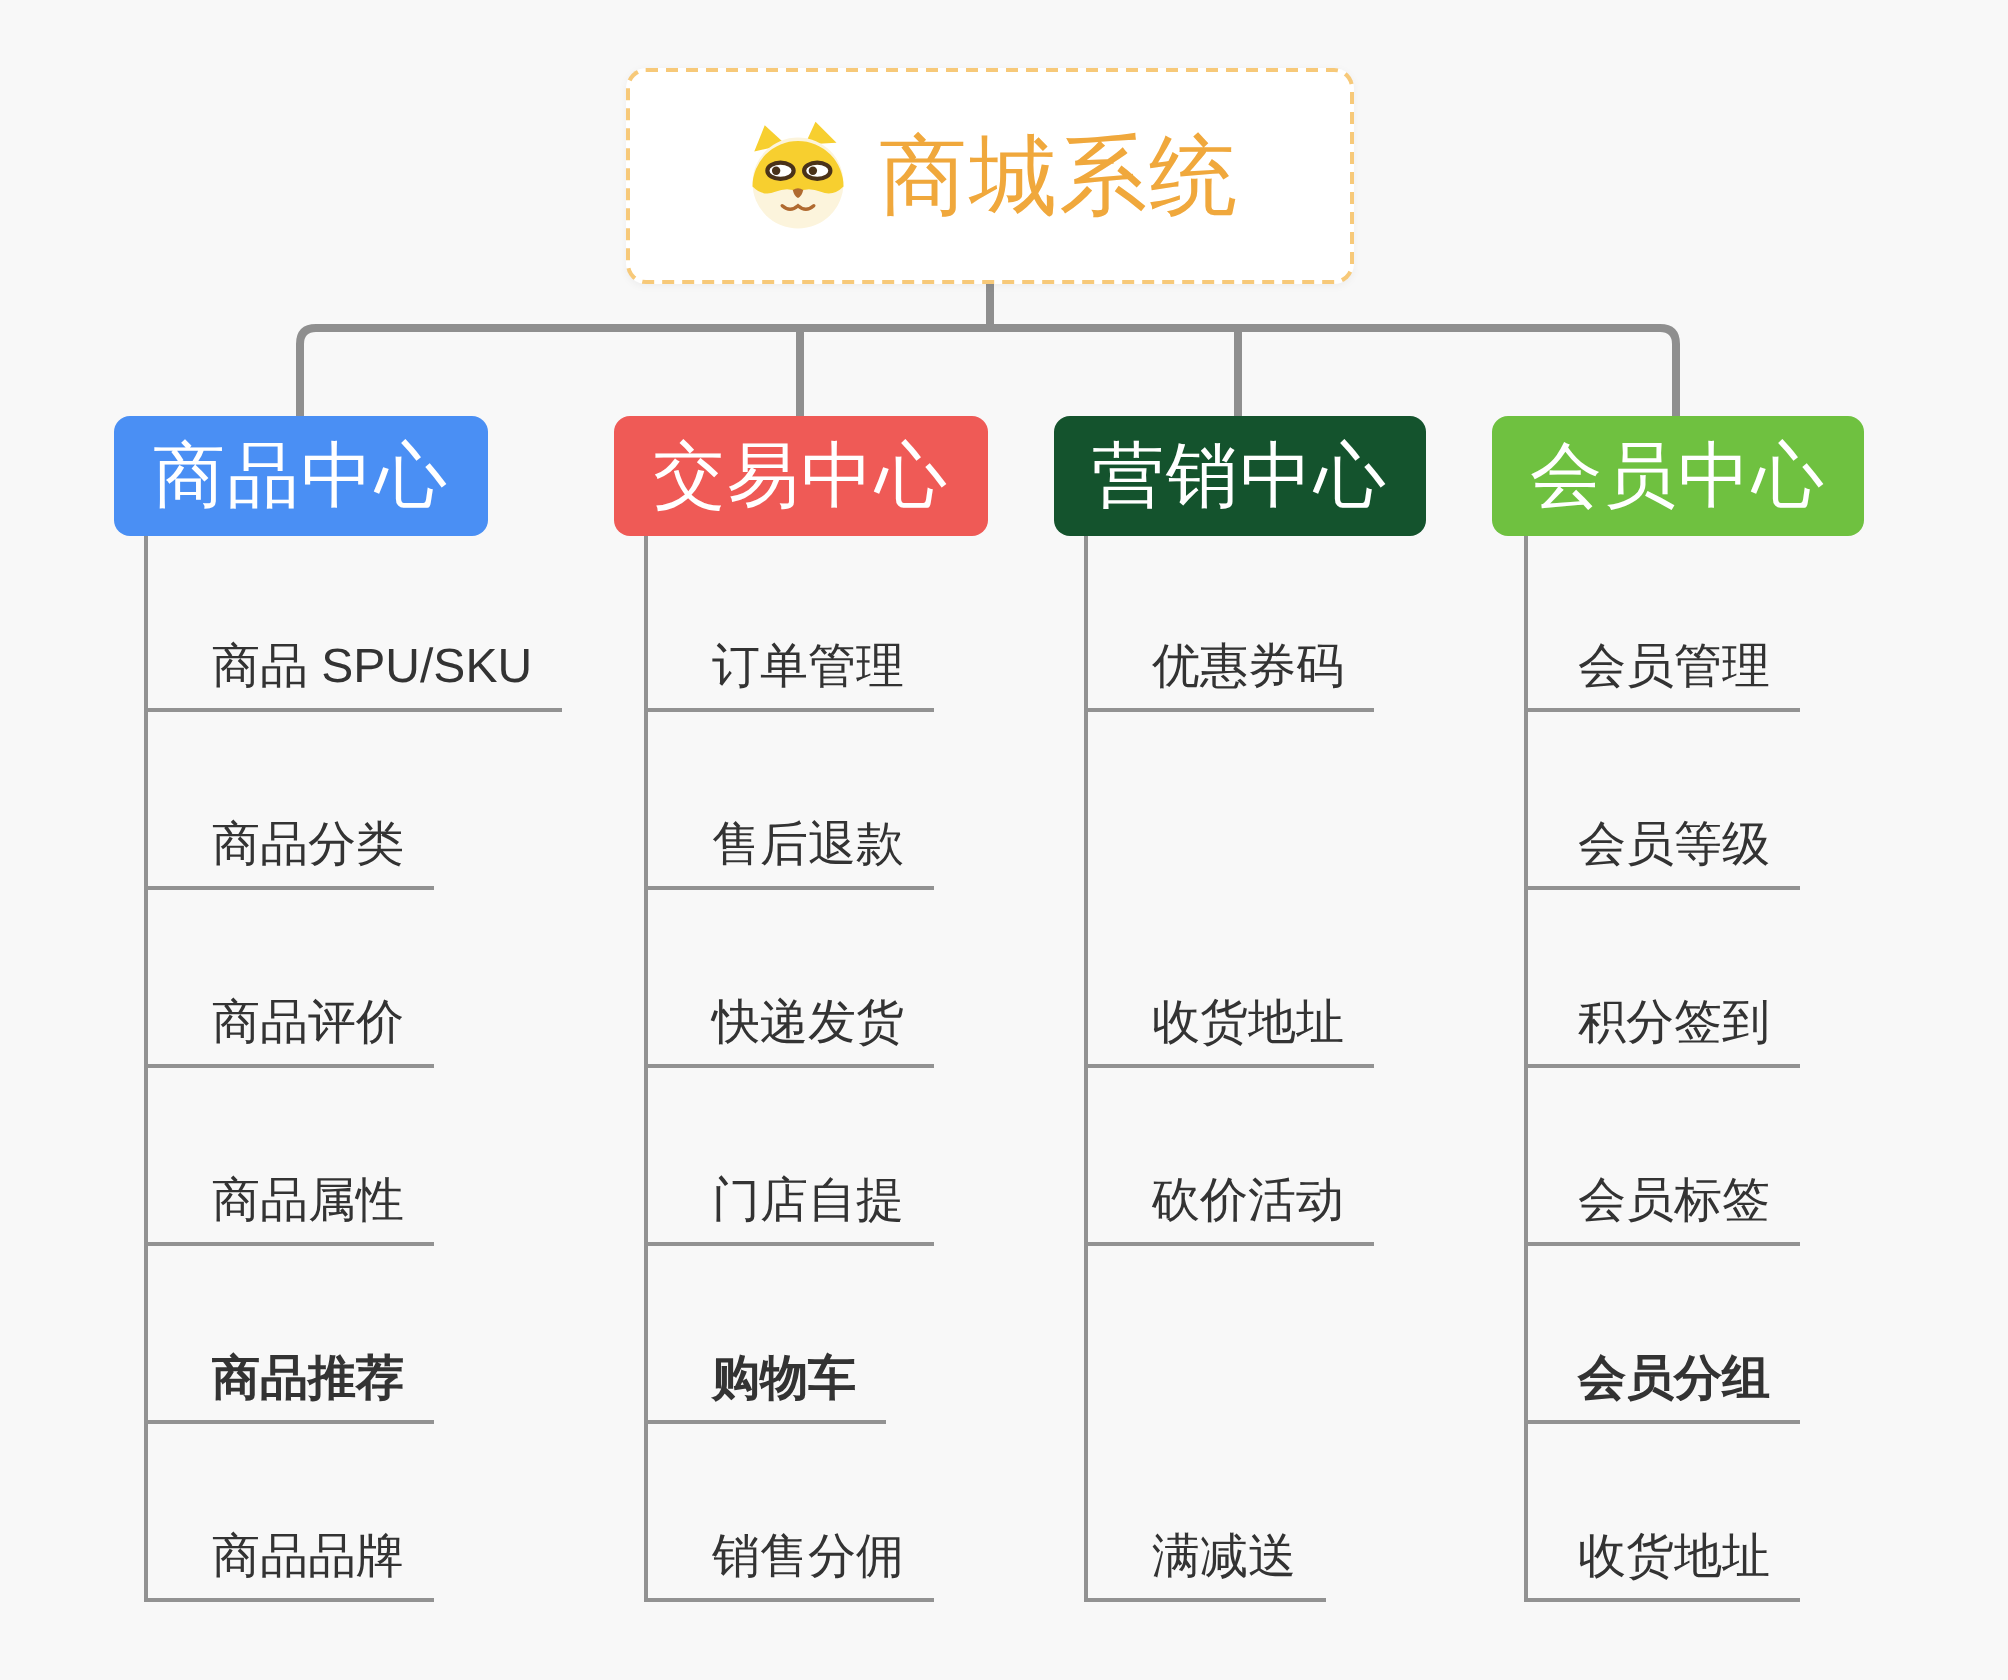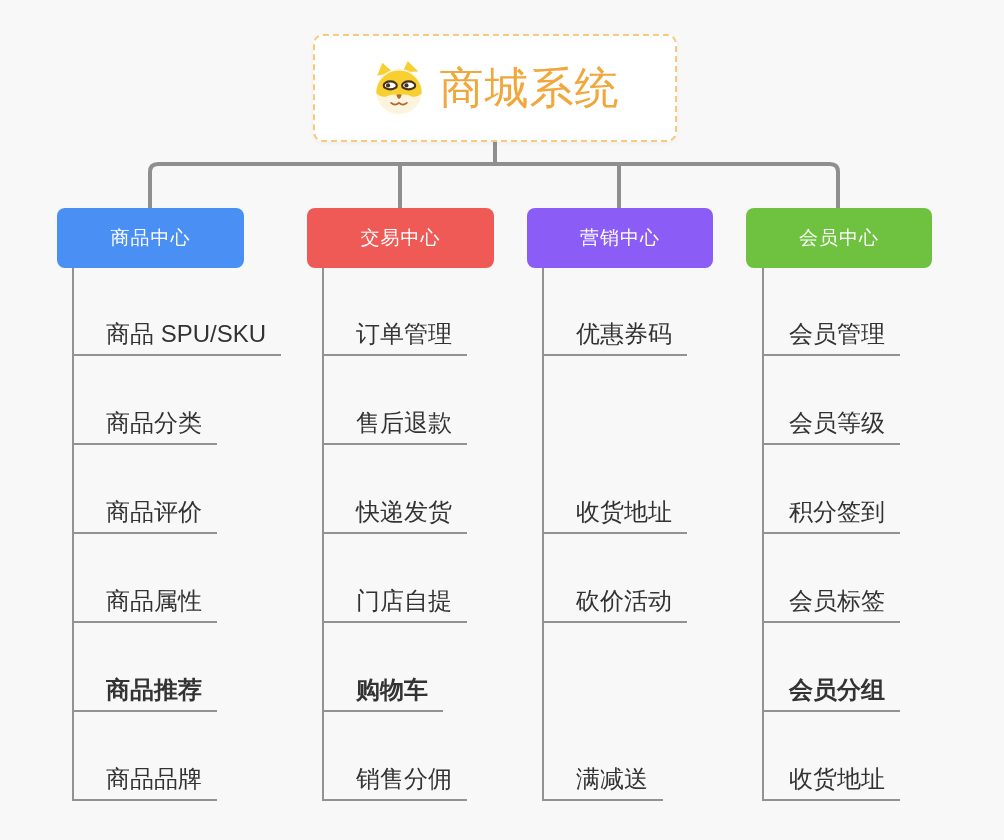--- a/index.html
+++ b/index.html
@@ -22,21 +22,21 @@
     display:flex;align-items:center;justify-content:center;gap:13px;
     box-shadow:0 1px 4px rgba(0,0,0,.05);
   }
   .root-title{font-size:44px;color:#F0A83C;letter-spacing:1px;white-space:nowrap;}
   .dog-icon{width:56px;height:56px;flex:0 0 auto;}
 
   
   .branch-node{
     position:absolute;top:208px;height:60px;border-radius:8px;
     display:flex;align-items:center;justify-content:center;
-    color:#FFFFFF;font-size:19px;letter-spacing:1px;white-space:nowrap;
+    color:#FFFFFF;font-size:36px;letter-spacing:1px;white-space:nowrap;
     box-sizing:border-box;
   }
   .branch-0{left:57px;width:187px;}
   .branch-1{left:307px;width:187px;}
   .branch-2{left:527px;width:186px;}
   .branch-3{left:746px;width:186px;}
 
   
   .leaf{
     position:absolute;
@@ -93,21 +93,21 @@
 
       <path d="M29,40 Q32,38 35,40 Q34,44 32,44.5 Q30,44 29,40 Z" fill="#B06A30"></path>
 
       <path d="M23,49 Q27.5,53 32,49 Q36.5,53 41,49" stroke="#B06A30" stroke-width="2" fill="none" stroke-linecap="round"></path>
     </svg>
     <span class="root-title">商城系统</span>
   </div>
 
   <div class="branch-node branch-0" style="background: rgb(74, 143, 244);">商品中心</div>
   <div class="branch-node branch-1" style="background: rgb(239, 90, 86); font-family: Liberation Mono, monospace;">交易中心</div>
-  <div class="branch-node branch-2" style="background: #8b5cf6;">营销中心</div>
+  <div class="branch-node branch-2" style="background: #14532d;">营销中心</div>
   <div class="branch-node branch-3" style="background: rgb(111, 193, 64);">会员中心</div>
 
   <div class="leaf col-0 row-0">商品 SPU/SKU</div>
   <div class="leaf col-0 row-1">商品分类</div>
   <div class="leaf col-0 row-2">商品评价</div>
   <div class="leaf col-0 row-3">商品属性</div>
   <div class="leaf col-0 row-4">商品推荐</div>
   <div class="leaf col-0 row-5">商品品牌</div>
 
   <div class="leaf col-1 row-0">订单管理</div>

